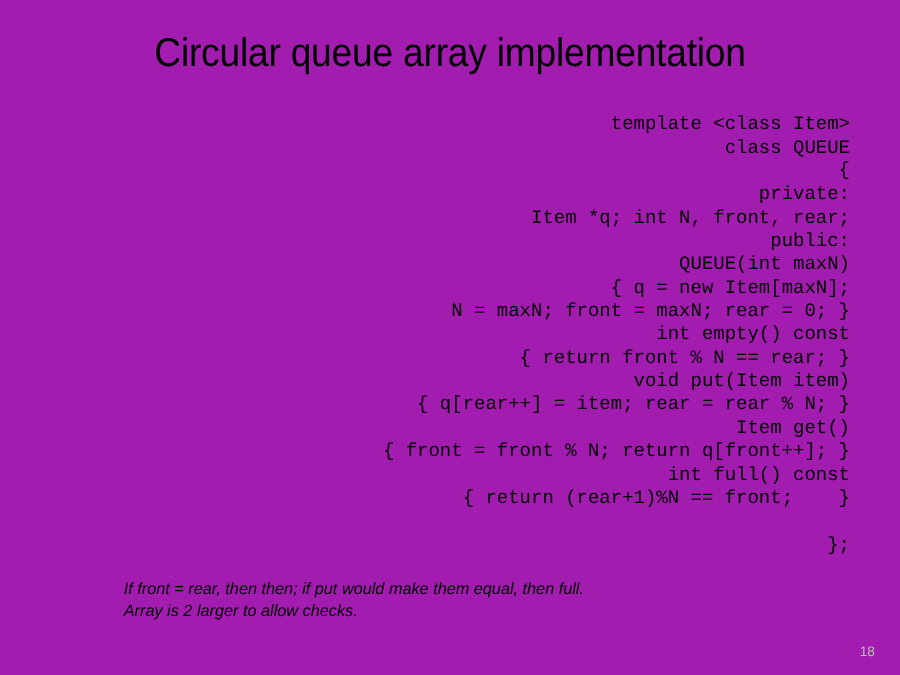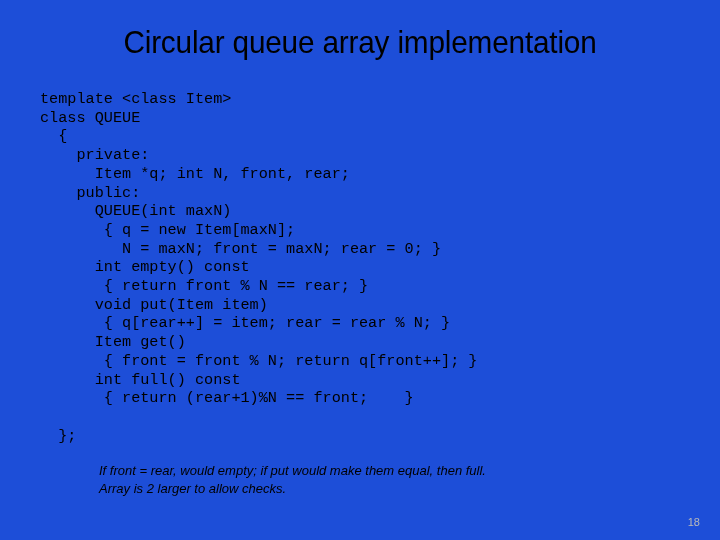--- a/index.html
+++ b/index.html
@@ -10,21 +10,21 @@
     width: 720px;
     height: 540px;
     background: #ffffff;
     font-family: "Liberation Sans", sans-serif;
     overflow: hidden;
   }
   #slide {
     position: relative;
     width: 720px;
     height: 540px;
-    background: #1d4ed8;
+    background: #a21caf;
   }
   #slide-title {
     position: absolute;
     left: 0px;
     top: 24px;
     width: 720px;
     text-align: center;
     font-family: "Liberation Sans", sans-serif;
     font-size: 32px;
     font-weight: 400;
@@ -38,20 +38,21 @@
     position: absolute;
     left: 40px;
     top: 90px;
     width: 640px;
     font-family: "Liberation Mono", "DejaVu Sans Mono", monospace;
     font-size: 15.2px;
     line-height: 18.7px;
     color: #000000;
     white-space: pre;
     letter-spacing: 0px;
+    text-align: right;
   }
   #code-block .code-line {
     white-space: pre;
     min-height: 18.7px;
   }
   #notes {
     position: absolute;
     left: 99px;
     top: 462px;
     width: 560px;
@@ -77,19 +78,19 @@
 </head>
 <body>
 
 <div id="slide">
 
   <div id="slide-title">Circular queue array implementation</div>
 
   <div id="code-block"><div class="code-line">template &lt;class Item&gt;</div><div class="code-line">class QUEUE</div><div class="code-line">  {</div><div class="code-line">    private:</div><div class="code-line">      Item *q; int N, front, rear;</div><div class="code-line">    public:</div><div class="code-line">      QUEUE(int maxN)</div><div class="code-line">       { q = new Item[maxN];</div><div class="code-line">         N = maxN; front = maxN; rear = 0; }</div><div class="code-line">      int empty() const</div><div class="code-line">       { return front % N == rear; }</div><div class="code-line">      void put(Item item)</div><div class="code-line">       { q[rear++] = item; rear = rear % N; }</div><div class="code-line">      Item get()</div><div class="code-line">       { front = front % N; return q[front++]; }</div><div class="code-line">      int full() const</div><div class="code-line">       { return (rear+1)%N == front;    }</div><div class="code-line">&nbsp;</div><div class="code-line">  };</div></div>
 
   <div id="notes">
-      <div class="note-line">If front = rear, would empty; if put would make them equal, then full.</div>
+      <div class="note-line">If front = rear, then then; if put would make them equal, then full.</div>
       <div class="note-line">Array is 2 larger to allow checks.</div>
     </div>
 
   <div id="page-number">18</div>
 
 </div>
 
 </body></html>

